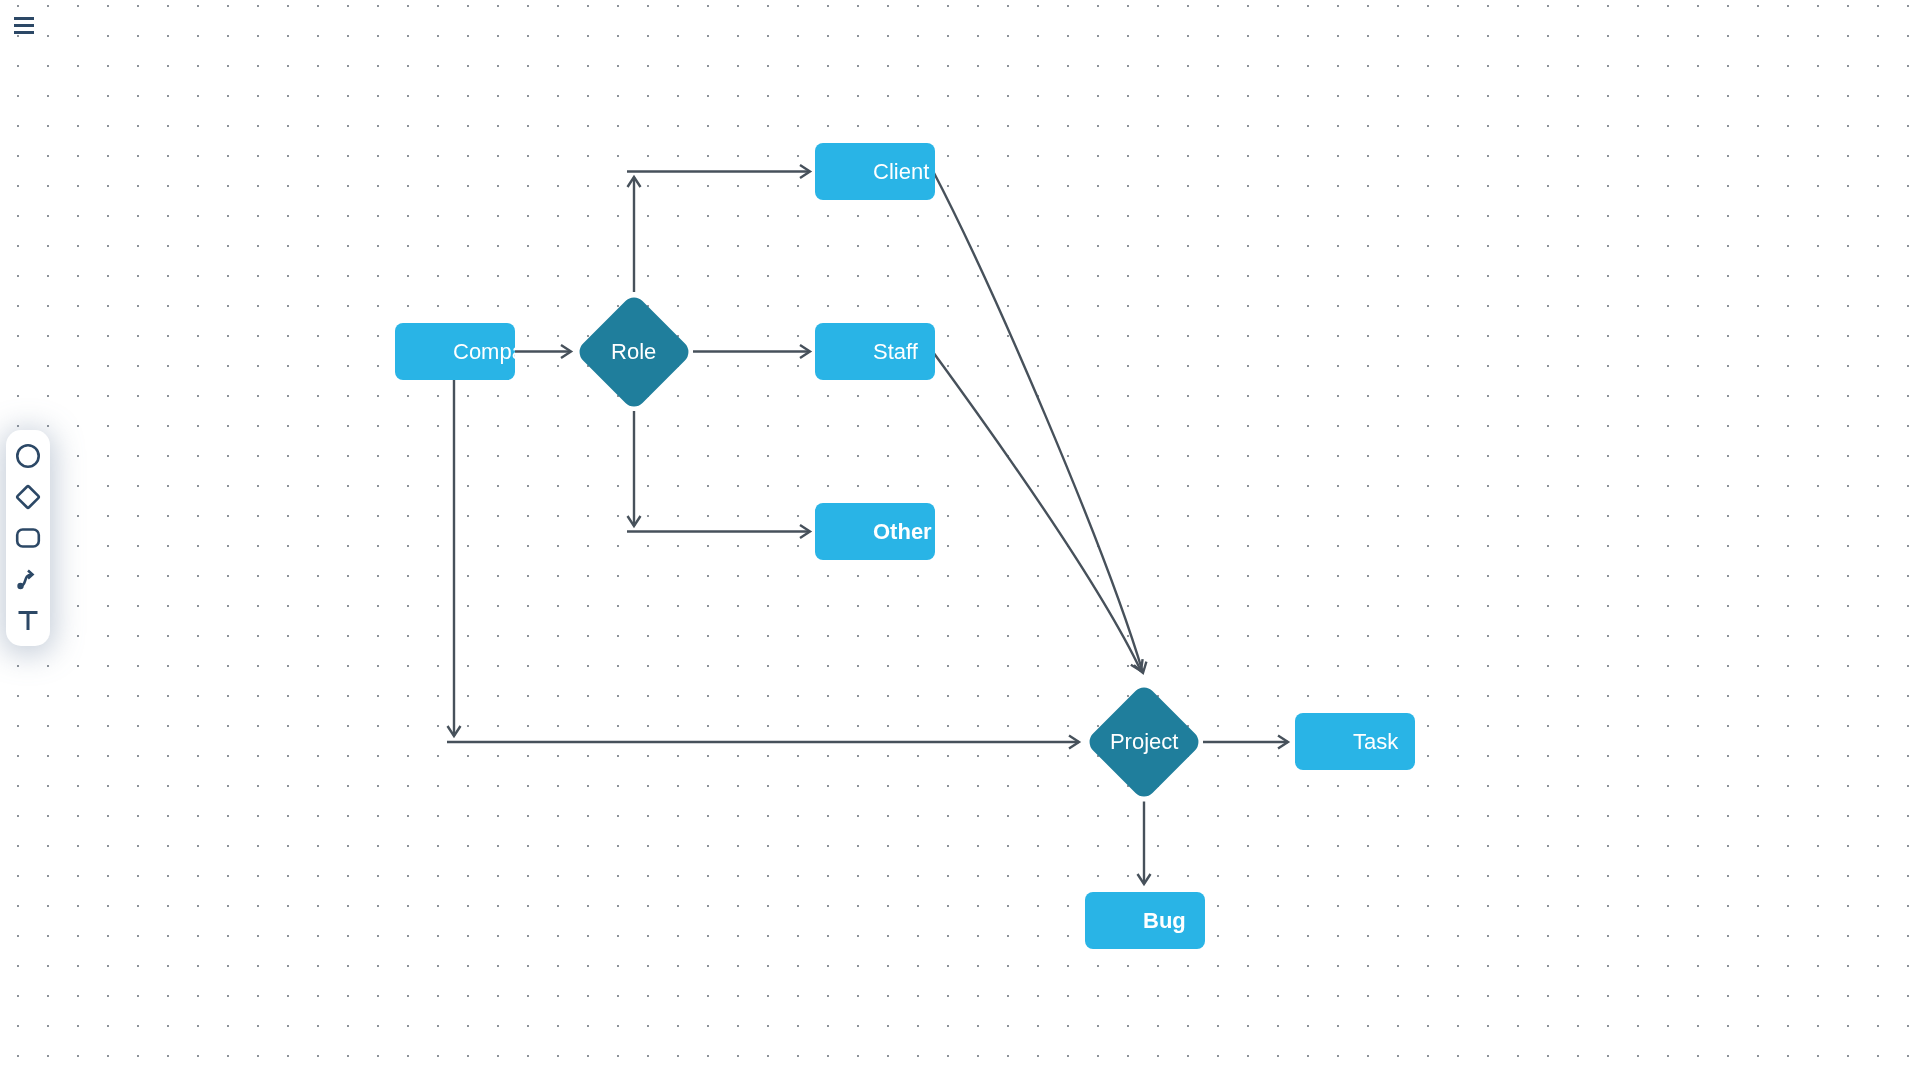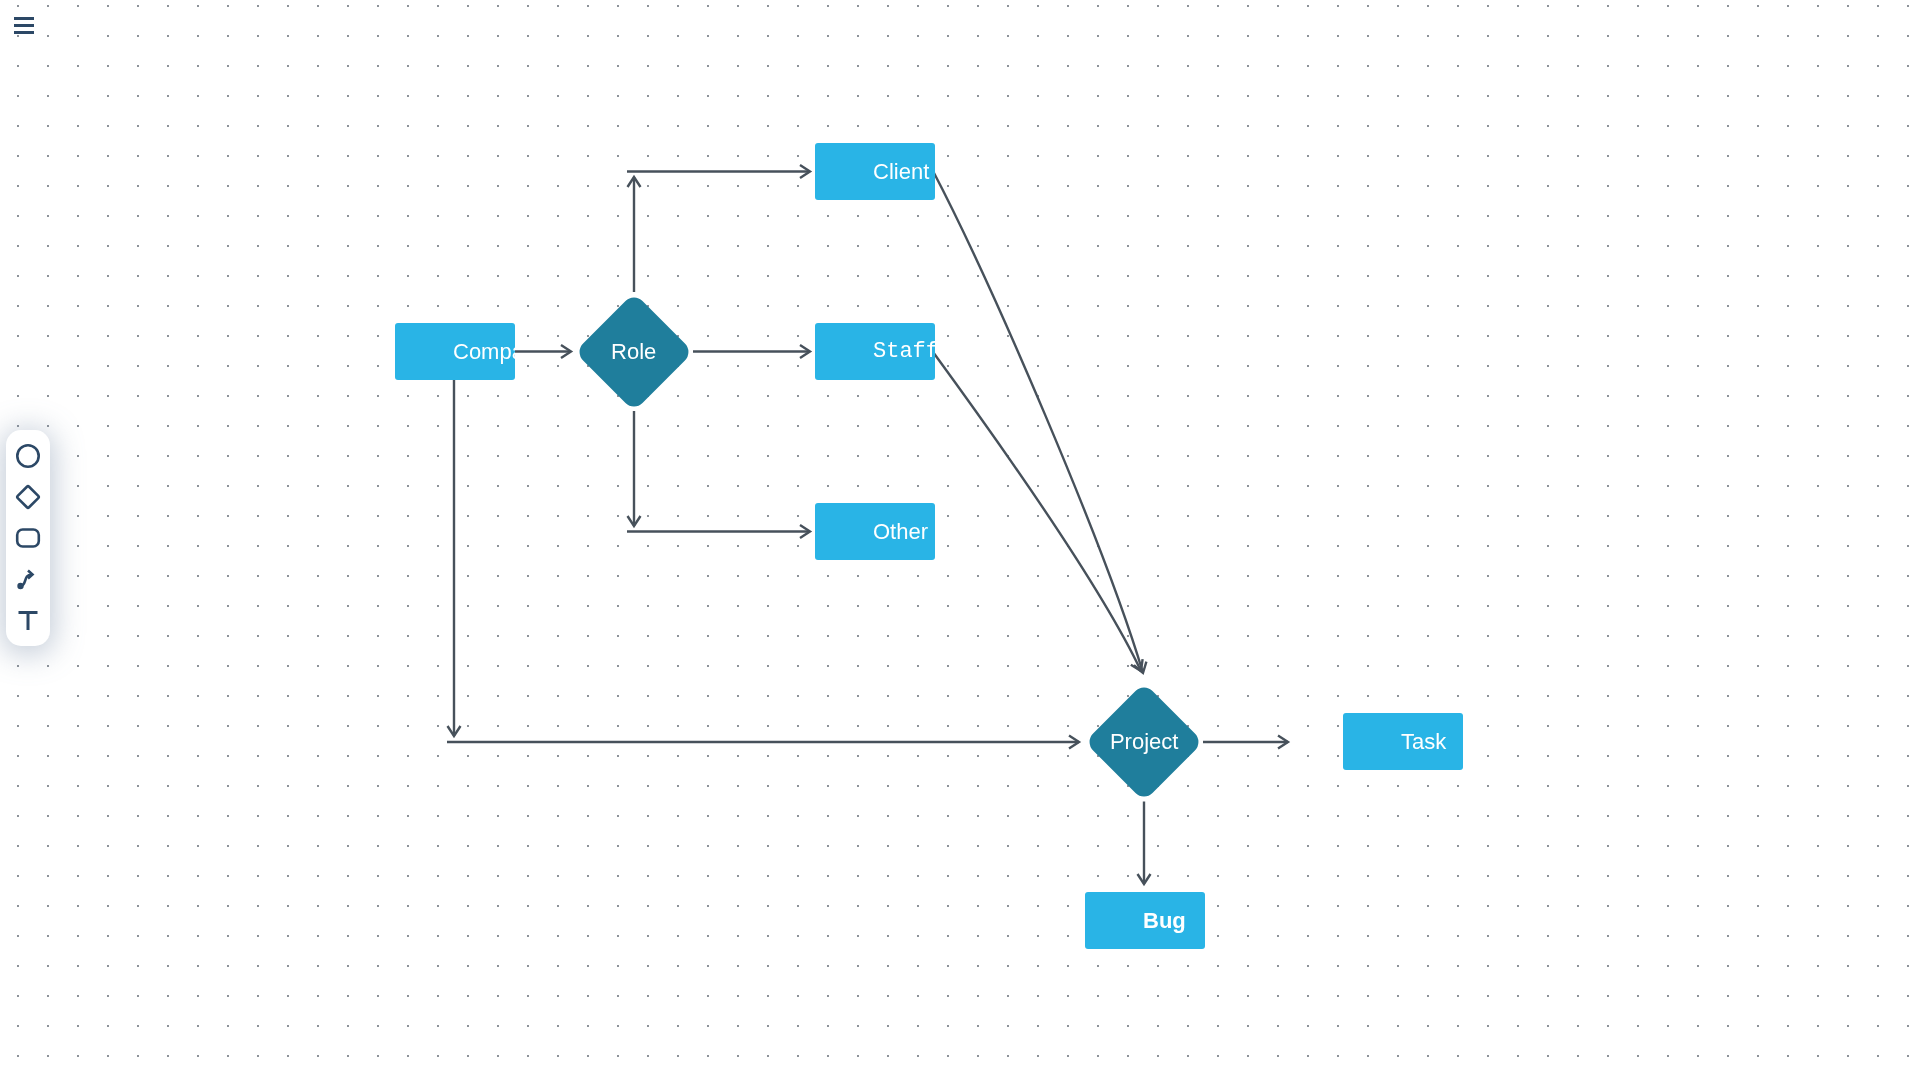--- a/index.html
+++ b/index.html
@@ -26,21 +26,21 @@
   .tool-btn svg{display:block;}
   .ic{stroke:var(--icon);fill:none;stroke-width:2.6;}
   .ic-fill{fill:var(--icon);stroke:none;}
   
   #edges-svg{position:absolute;left:0;top:0;width:1920px;height:1080px;}
   .edge-line{fill:none;stroke:var(--edge);stroke-width:2.4px;}
   #arrowhead path{fill:none;stroke:var(--edge);stroke-width:2.4px;}
   
   #nodes-layer{position:absolute;left:0;top:0;width:100%;height:100%;pointer-events:none;}
   .node{position:absolute;pointer-events:auto;color:var(--label-text);font-size:22px;line-height:1;}
-  .node.rect{background:var(--node-fill);border-radius:3px;overflow:hidden;}
+  .node.rect{background:var(--node-fill);border-radius:8px;overflow:hidden;}
   .nlabel{position:absolute;left:58px;top:50%;transform:translateY(-50%);white-space:nowrap;}
   .node.diamond{background:var(--decision-fill);border-radius:12px;transform:rotate(45deg);display:flex;align-items:center;justify-content:center;}
   .dlabel{transform:rotate(-45deg);white-space:nowrap;}
 </style>
 </head>
 <body>
 
 <div class="stage">
 
   <button class="menu-btn">
@@ -104,30 +104,30 @@
   <div id="nodes-layer">
       <div class="node rect" style="left: 395px; top: 323px; width: 120px; height: 57px;">
         <span class="nlabel">Company</span>
       </div>
       <div class="node diamond" style="left: 592px; top: 309.5px; width: 84px; height: 84px;">
         <span class="dlabel">Role</span>
       </div>
       <div class="node rect" style="left: 815px; top: 143px; width: 120px; height: 57px;">
         <span class="nlabel">Client</span>
       </div>
-      <div class="node rect" style="left: 815px; top: 323px; width: 120px; height: 57px; font-family: Liberation Mono, monospace;">
+      <div class="node rect" style="left: 815px; top: 323px; width: 120px; height: 57px;">
         <span class="nlabel">Staff</span>
       </div>
-      <div class="node rect" style="left: 815px; top: 503px; width: 120px; height: 57px;">
+      <div class="node rect" style="left: 815px; top: 503px; width: 120px; height: 57px; font-weight: bold;">
         <span class="nlabel">Other</span>
       </div>
       <div class="node diamond" style="left: 1102px; top: 700px; width: 84px; height: 84px;">
         <span class="dlabel">Project</span>
       </div>
-      <div class="node rect" style="left: 1295px; top: 713px; width: 120px; height: 57px; margin-left: 48px;">
+      <div class="node rect" style="left: 1295px; top: 713px; width: 120px; height: 57px;">
         <span class="nlabel">Task</span>
       </div>
       <div class="node rect" style="left: 1085px; top: 892px; width: 120px; height: 57px; font-weight: bold;">
         <span class="nlabel">Bug</span>
       </div>
     </div>
 
 </div>
 
 </body></html>

